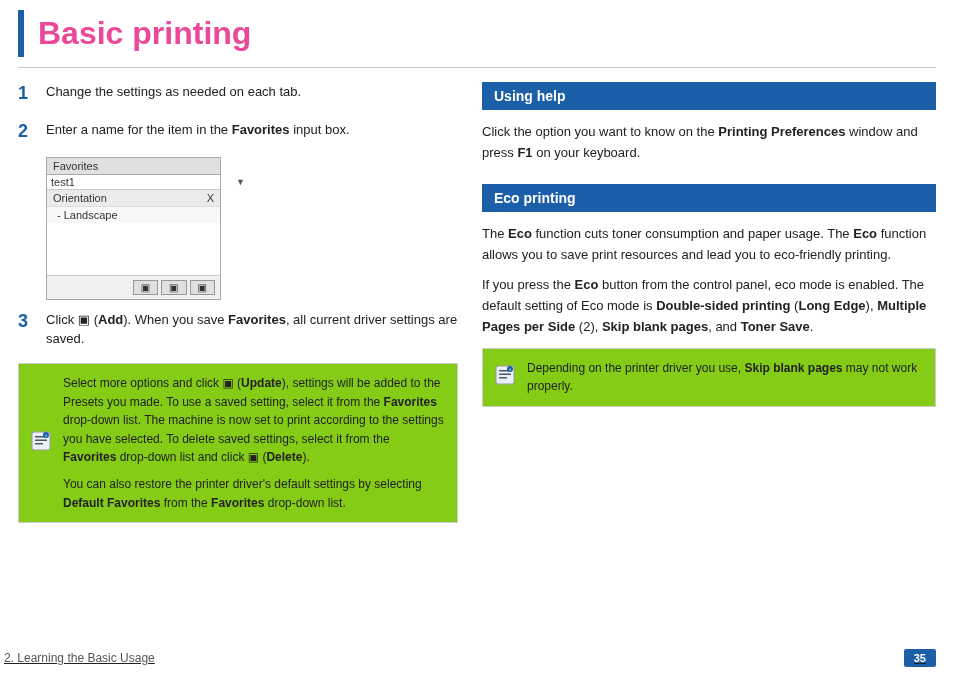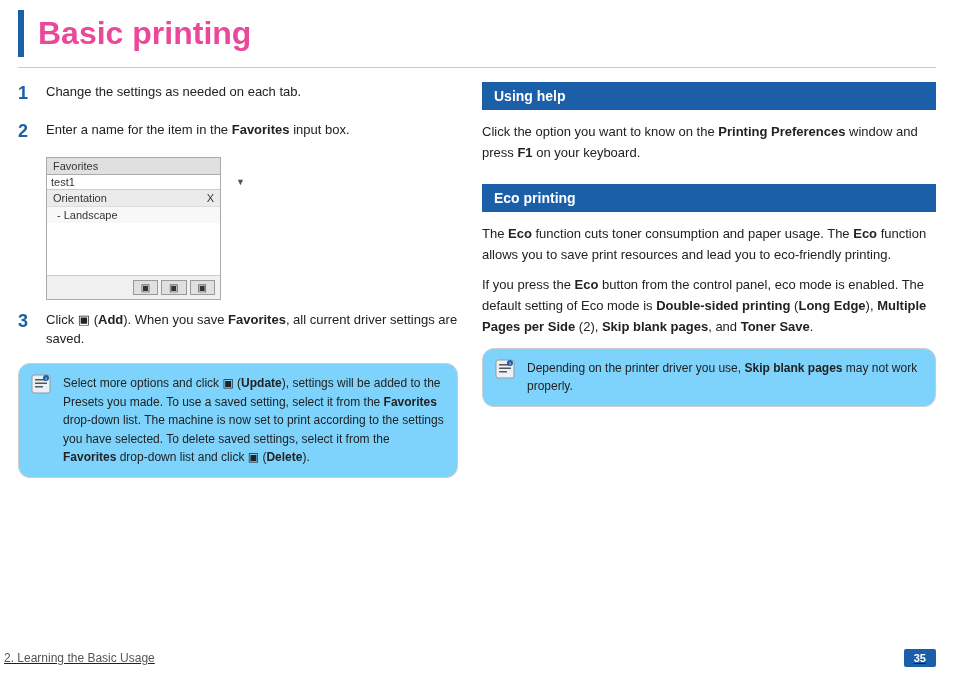--- a/index.html
+++ b/index.html
@@ -149,27 +149,27 @@
       border: 1px solid #999;
       padding: 1px 7px;
       font-size: 10px;
       cursor: pointer;
       color: #333;
     }
 
     
     .note-box {
       border: 1px solid #ccc;
-      background: #7dd3fc;
-      border-radius: 12px;
+      background: #84cc16;
+      border-radius: 1px;
       padding: 10px 12px;
       margin: 10px 0;
       display: flex;
       gap: 10px;
-      align-items: flex-start;
+      align-items: center;
     }
     .note-icon {
       font-size: 20px;
       color: #555;
       min-width: 22px;
       line-height: 1.1;
     }
     .note-text {
       font-size: 12px;
       line-height: 1.55;
@@ -280,20 +280,21 @@
             <rect x="1" y="1" width="18" height="18" rx="2" fill="#e8f0fa" stroke="#999" stroke-width="1"></rect>
             <rect x="4" y="5" width="12" height="1.5" rx="0.5" fill="#555"></rect>
             <rect x="4" y="8.5" width="12" height="1.5" rx="0.5" fill="#555"></rect>
             <rect x="4" y="12" width="8" height="1.5" rx="0.5" fill="#555"></rect>
             <circle cx="15" cy="4" r="3" fill="#1a5fa8"></circle>
             <text x="15" y="5.5" text-anchor="middle" font-size="4" fill="white" font-weight="bold">i</text>
           </svg>
         </span>
         <div class="note-text">
           <p>Select more options and click ▣ (<b>Update</b>), settings will be added to the Presets you made. To use a saved setting, select it from the <b>Favorites</b> drop-down list. The machine is now set to print according to the settings you have selected. To delete saved settings, select it from the <b>Favorites</b> drop-down list and click ▣ (<b>Delete</b>).</p>
+          <p style="margin-top:8px;">You can also restore the printer driver's default settings by selecting <b>Default Favorites</b> from the <b>Favorites</b> drop-down list.</p>
         </div>
       </div>
 
     </div>
 
     <div class="right-col">
 
       <div class="section-body">
         <div class="section-header">Using help</div>
         <p>

